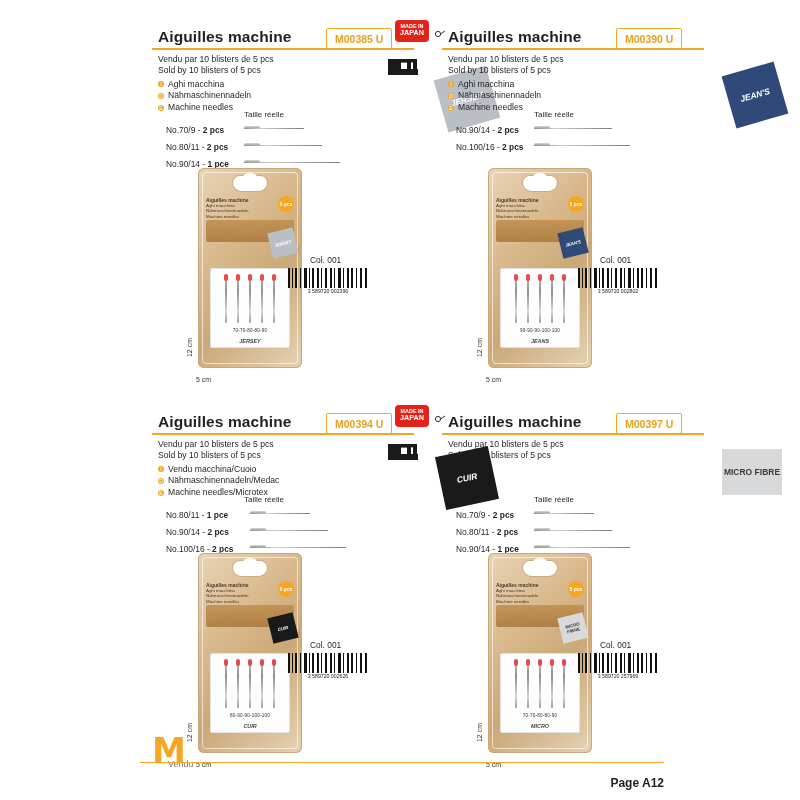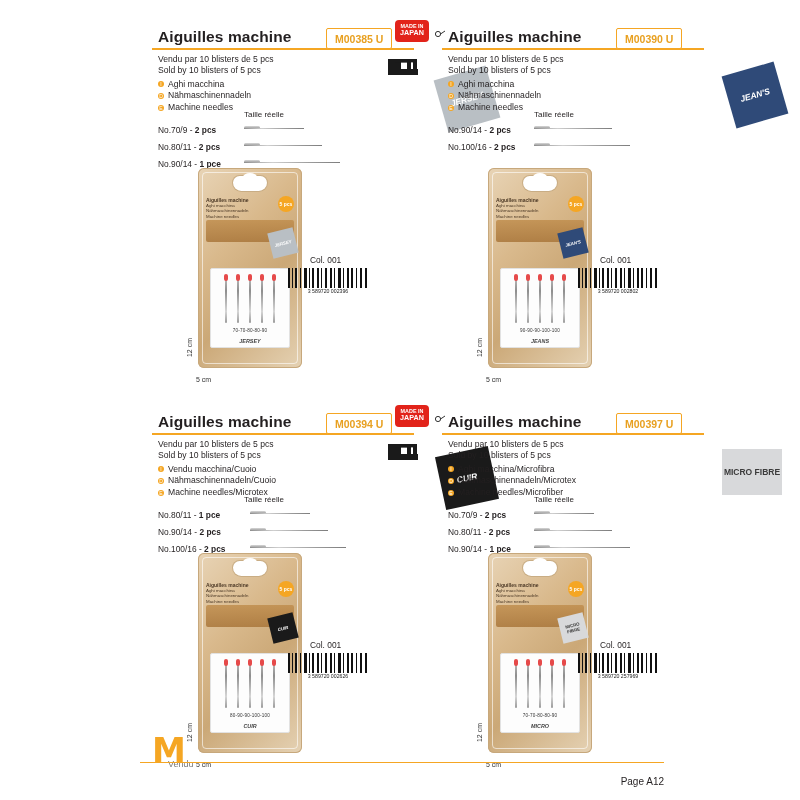--- a/index.html
+++ b/index.html
@@ -69,21 +69,21 @@
   }
   .tag.jersey{background:#b9bfc4;}
   .tag.jeans{background:#2f4a78;}
   .tag.cuir{background:#1a1a1a;color:#fff;transform:rotate(-12deg);}
   .tag.micro{background:#d8d9db;color:#3b3b3b;font-style:normal;transform:rotate(0deg);
              width:60px;height:46px;font-size:8.5px;line-height:11px;}
 
   
   .needles{position:absolute;left:18px;}
   .nrow{position:relative;height:17px;font-size:8.4px;}
-  .nrow .lab{position:absolute;left:0;top:3px;white-space:nowrap;}
+  .nrow .lab{position:absolute;left:8px;top:3px;white-space:nowrap;}
   .nrow .lab b{font-weight:bold;}
   .needle{
     position:absolute;height:3px;top:5px;
   }
   .needle .shaft{
     position:absolute;left:0;top:1px;height:1.2px;width:100%;
     background:linear-gradient(to right,#8f8f8f 0%,#cfcfcf 30%,#9a9a9a 70%,#7d7d7d 100%);
   }
   .needle .butt{
     position:absolute;left:0;top:-0.6px;width:16px;height:3px;border-radius:1.5px;
@@ -168,21 +168,21 @@
   .barcode .num{position:absolute;left:0;top:20px;width:100%;text-align:center;font-size:5.2px;color:#222;}
 
   
   .footer-line{position:absolute;left:140px;top:762px;width:524px;height:1px;background:#f5a623;}
   .logo{position:absolute;left:152px;top:735px;}
   .logo .m{font-size:34px;font-weight:bold;color:#f5a623;line-height:30px;font-family:"DejaVu Sans",sans-serif;}
   .logo .sub{font-size:9px;color:#7a7a7a;margin-top:-6px;margin-left:16px;}
   .foot-nav{position:absolute;right:136px;top:776px;font-size:8.6px;color:#e8a020;font-weight:bold;}
   .foot-nav span{margin-left:14px;}
   .foot-nav .dot{color:#f5a623;}
-  .page-no{position:absolute;right:136px;top:776px;font-size:10px;font-weight:normal;color:#231f20;}
+  .page-no{position:absolute;right:136px;top:776px;font-size:12px;font-weight:bold;color:#231f20;}
 </style>
 </head>
 <body>
 
 <div class="page">
 
   <div class="cell c1">
     <div class="title">Aiguilles machine</div>
     <div class="rule"></div>
     <div class="code-badge">M00385 U</div>
@@ -422,21 +422,21 @@
           <rect x="20" y="6" width="4" height="7" fill="#1a1a1a"></rect>
         </svg>
     </div>
     <div class="tag cuir" style="left:300px;top:56px;">CUIR</div>
 
     <div class="lines">
       <div class="l"><span>Vendu par 10 blisters de 5 pcs</span></div>
       <div class="l"><span>Sold by 10 blisters of 5 pcs</span></div>
       <div class="bullets">
         <div class="bl"><span class="dot">I</span><span>Vendu macchina/Cuoio</span></div>
-        <div class="bl"><span class="dot">D</span><span>Nähmaschinennadeln/Cuoio</span></div>
+        <div class="bl"><span class="dot">D</span><span>Nähmaschinennadeln/Medac</span></div>
         <div class="bl"><span class="dot">E</span><span>Machine needles/Microtex</span></div>
       </div>
     </div>
 
     <div class="taille" style="left:104px;top:100px;">Taille réelle</div>
     <div class="needles" style="top:112px;">
       <div class="nrow">
         <span class="lab"><span>No.80/11 - </span><b>1 pce</b></span>
         <span class="needle" style="left:92px;width:60px;">
             <span class="butt"></span>
@@ -527,25 +527,20 @@
           <rect x="1" y="3" width="7" height="10" fill="#1a1a1a"></rect>
           <rect x="8" y="3" width="16" height="3.4" fill="#1a1a1a"></rect>
           <rect x="20" y="6" width="4" height="7" fill="#1a1a1a"></rect>
         </svg>
     </div>
     <div class="tag micro" style="left:292px;top:54px;">MICRO FIBRE</div>
 
     <div class="lines">
       <div class="l"><span>Vendu par 10 blisters de 5 pcs</span></div>
       <div class="l"><span>Sold by 10 blisters of 5 pcs</span></div>
-      <div class="bullets">
-        <div class="bl"><span class="dot">I</span><span>Aghi macchina/Microfibra</span></div>
-        <div class="bl"><span class="dot">D</span><span>Nähmaschinennadeln/Microtex</span></div>
-        <div class="bl"><span class="dot">E</span><span>Machine needles/Microfiber</span></div>
-      </div>
     </div>
 
     <div class="taille" style="left:104px;top:100px;">Taille réelle</div>
     <div class="needles" style="top:112px;">
       <div class="nrow">
         <span class="lab"><span>No.70/9 - </span><b>2 pcs</b></span>
         <span class="needle" style="left:86px;width:60px;">
             <span class="butt"></span>
             <span class="shaft"></span>
           </span>

